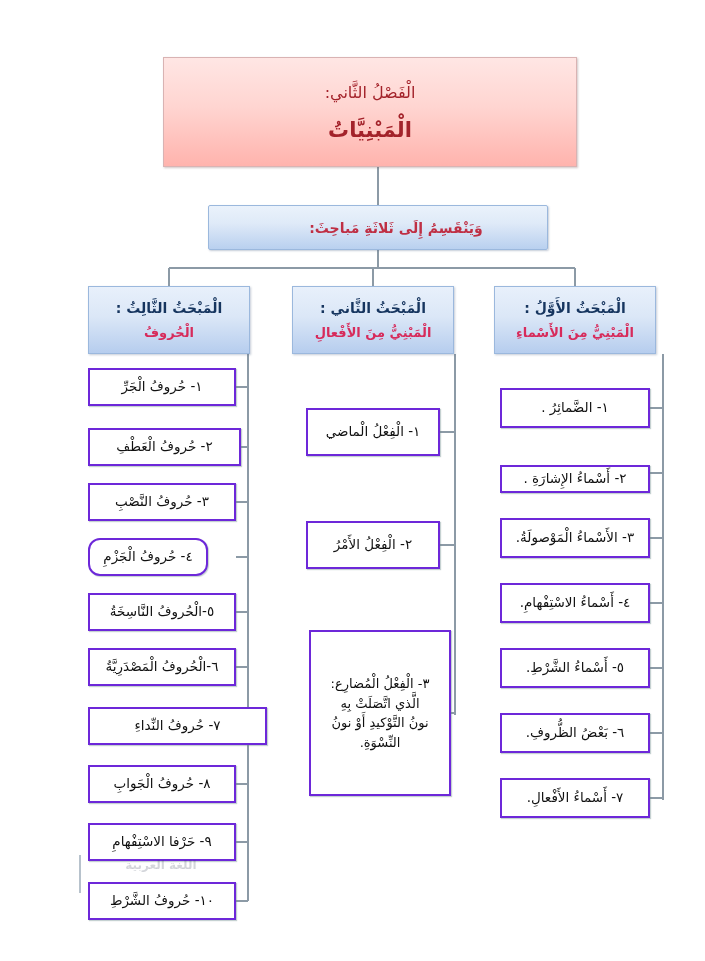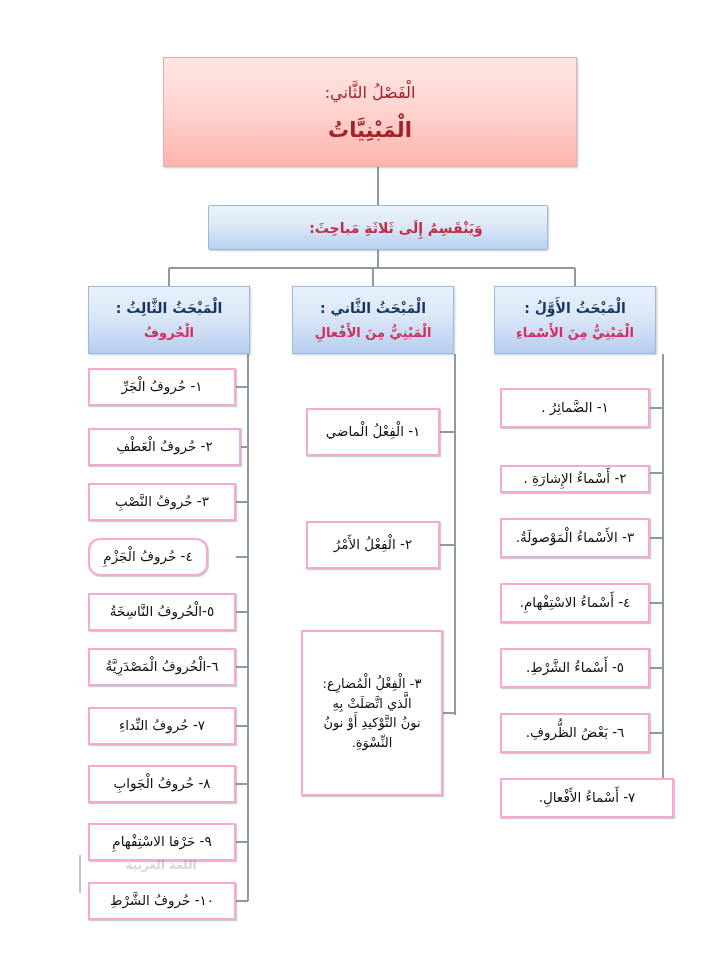--- a/index.html
+++ b/index.html
@@ -107,37 +107,38 @@
     color: #d72b5b;
   }
   #sec-nouns  { left: 494px; top: 286px; }
   #sec-verbs  { left: 292px; top: 286px; }
   #sec-letters{ left: 88px;  top: 286px; }
 
   
   .item-box {
     position: absolute;
     box-sizing: border-box;
-    border: 2px solid #f9a8d4;
+    border: 2px solid #6d28d9;
     background: #ffffff;
     box-shadow: 1px 1px 1px rgba(110,140,140,.4);
     display: flex;
     align-items: center;
     justify-content: center;
     text-align: center;
     font-size: 13.5px;
     color: #111111;
     padding: 2px 6px;
     line-height: 1.45;
   }
   .item-box.multiline {
     flex-direction: column;
     justify-content: center;
     font-size: 13px;
     line-height: 1.5;
+    margin-left: 8px;
   }
 
   
   .watermark {
     position: absolute;
     left: 76px;
     top: 858px;
     width: 170px;
     height: 22px;
     font-size: 12px;
@@ -220,40 +221,40 @@
     <div class="head-sub">الْحُروفُ</div>
   </div>
 
   <div id="items-nouns">
       <div class="item-box" style="left: 500px; top: 388px; width: 150px; height: 40px;">١- الضَّمائِرُ .</div>
       <div class="item-box" style="left: 500px; top: 465px; width: 150px; height: 28px;">٢- أَسْماءُ الإِشارَةِ .</div>
       <div class="item-box" style="left: 500px; top: 518px; width: 150px; height: 40px;">٣- الأَسْماءُ الْمَوْصولَةُ.</div>
       <div class="item-box" style="left: 500px; top: 583px; width: 150px; height: 40px;">٤- أَسْماءُ الاسْتِفْهامِ.</div>
       <div class="item-box" style="left: 500px; top: 648px; width: 150px; height: 40px;">٥- أَسْماءُ الشَّرْطِ.</div>
       <div class="item-box" style="left: 500px; top: 713px; width: 150px; height: 40px;">٦- بَعْضُ الظُّروفِ.</div>
-      <div class="item-box" style="left: 500px; top: 778px; width: 174px; height: 40px;">٧- أَسْماءُ الأَفْعالِ.</div>
+      <div class="item-box" style="left: 500px; top: 778px; width: 150px; height: 40px;">٧- أَسْماءُ الأَفْعالِ.</div>
     </div>
   <div id="items-verbs">
       <div class="item-box" style="left: 306px; top: 408px; width: 134px; height: 48px; text-align: right;">١- الْفِعْلُ الْماضي</div>
       <div class="item-box" style="left: 306px; top: 521px; width: 134px; height: 48px;">٢- الْفِعْلُ الأَمْرُ</div>
       <div class="item-box multiline" style="left: 301px; top: 630px; width: 142px; height: 166px;">
         <div>٣- الْفِعْلُ الْمُضارِع:</div>
         <div>الَّذي اتَّصَلَتْ بِهِ</div>
         <div>نونُ التَّوْكيدِ أَوْ نونُ</div>
         <div>النِّسْوَةِ.</div>
       </div>
     </div>
   <div id="items-letters">
       <div class="item-box" style="left: 88px; top: 368px; width: 148px; height: 38px;">١- حُروفُ الْجَرِّ</div>
       <div class="item-box" style="left: 88px; top: 428px; width: 153px; height: 38px;">٢- حُروفُ الْعَطْفِ</div>
       <div class="item-box" style="left: 88px; top: 483px; width: 148px; height: 38px;">٣- حُروفُ النَّصْبِ</div>
       <div class="item-box" style="left: 88px; top: 538px; width: 120px; height: 38px; border-radius: 12px;">٤- حُروفُ الْجَزْمِ</div>
       <div class="item-box" style="left: 88px; top: 593px; width: 148px; height: 38px;">٥-الْحُروفُ النَّاسِخَةُ</div>
       <div class="item-box" style="left: 88px; top: 648px; width: 148px; height: 38px;">٦-الْحُروفُ الْمَصْدَرِيَّةُ</div>
-      <div class="item-box" style="left: 88px; top: 707px; width: 148px; height: 38px;">٧- حُروفُ النِّداءِ</div>
+      <div class="item-box" style="left: 88px; top: 707px; width: 179px; height: 38px;">٧- حُروفُ النِّداءِ</div>
       <div class="item-box" style="left: 88px; top: 765px; width: 148px; height: 38px;">٨- حُروفُ الْجَوابِ</div>
       <div class="item-box" style="left: 88px; top: 823px; width: 148px; height: 38px;">٩- حَرْفا الاسْتِفْهامِ</div>
       <div class="item-box" style="left: 88px; top: 882px; width: 148px; height: 38px;">١٠- حُروفُ الشَّرْطِ</div>
     </div>
 
   <div class="watermark">اللغة العربية</div>
 
 </div>
 
 </body></html>

